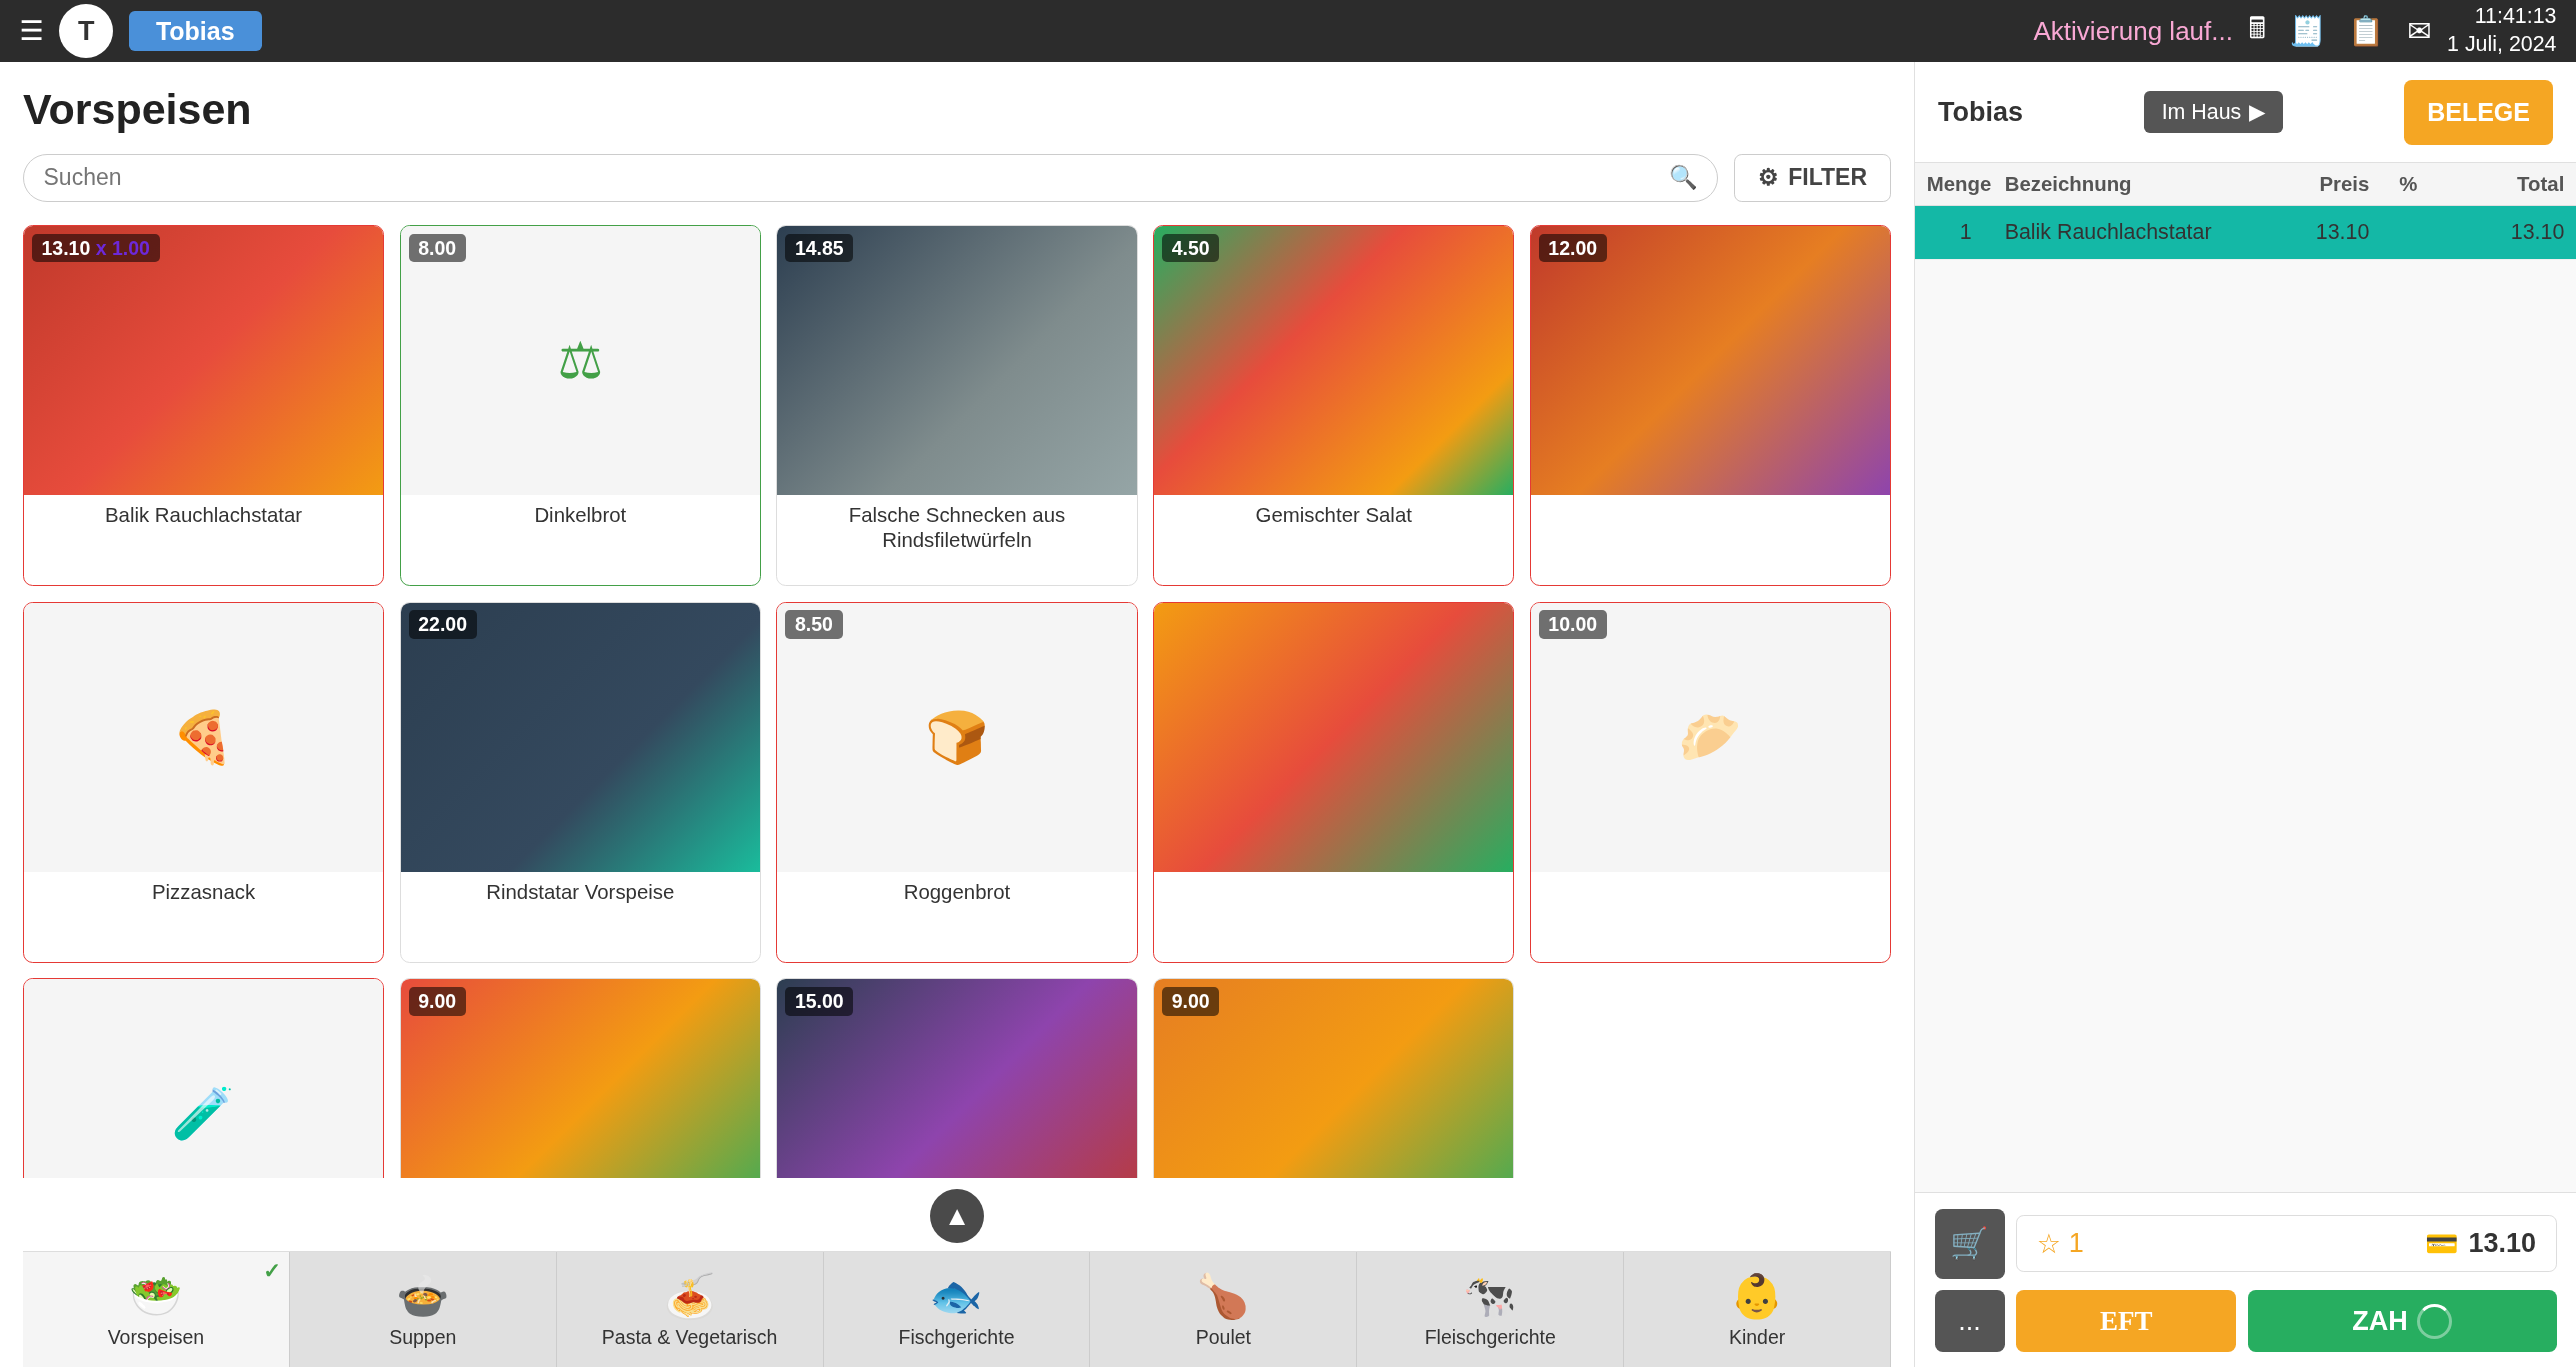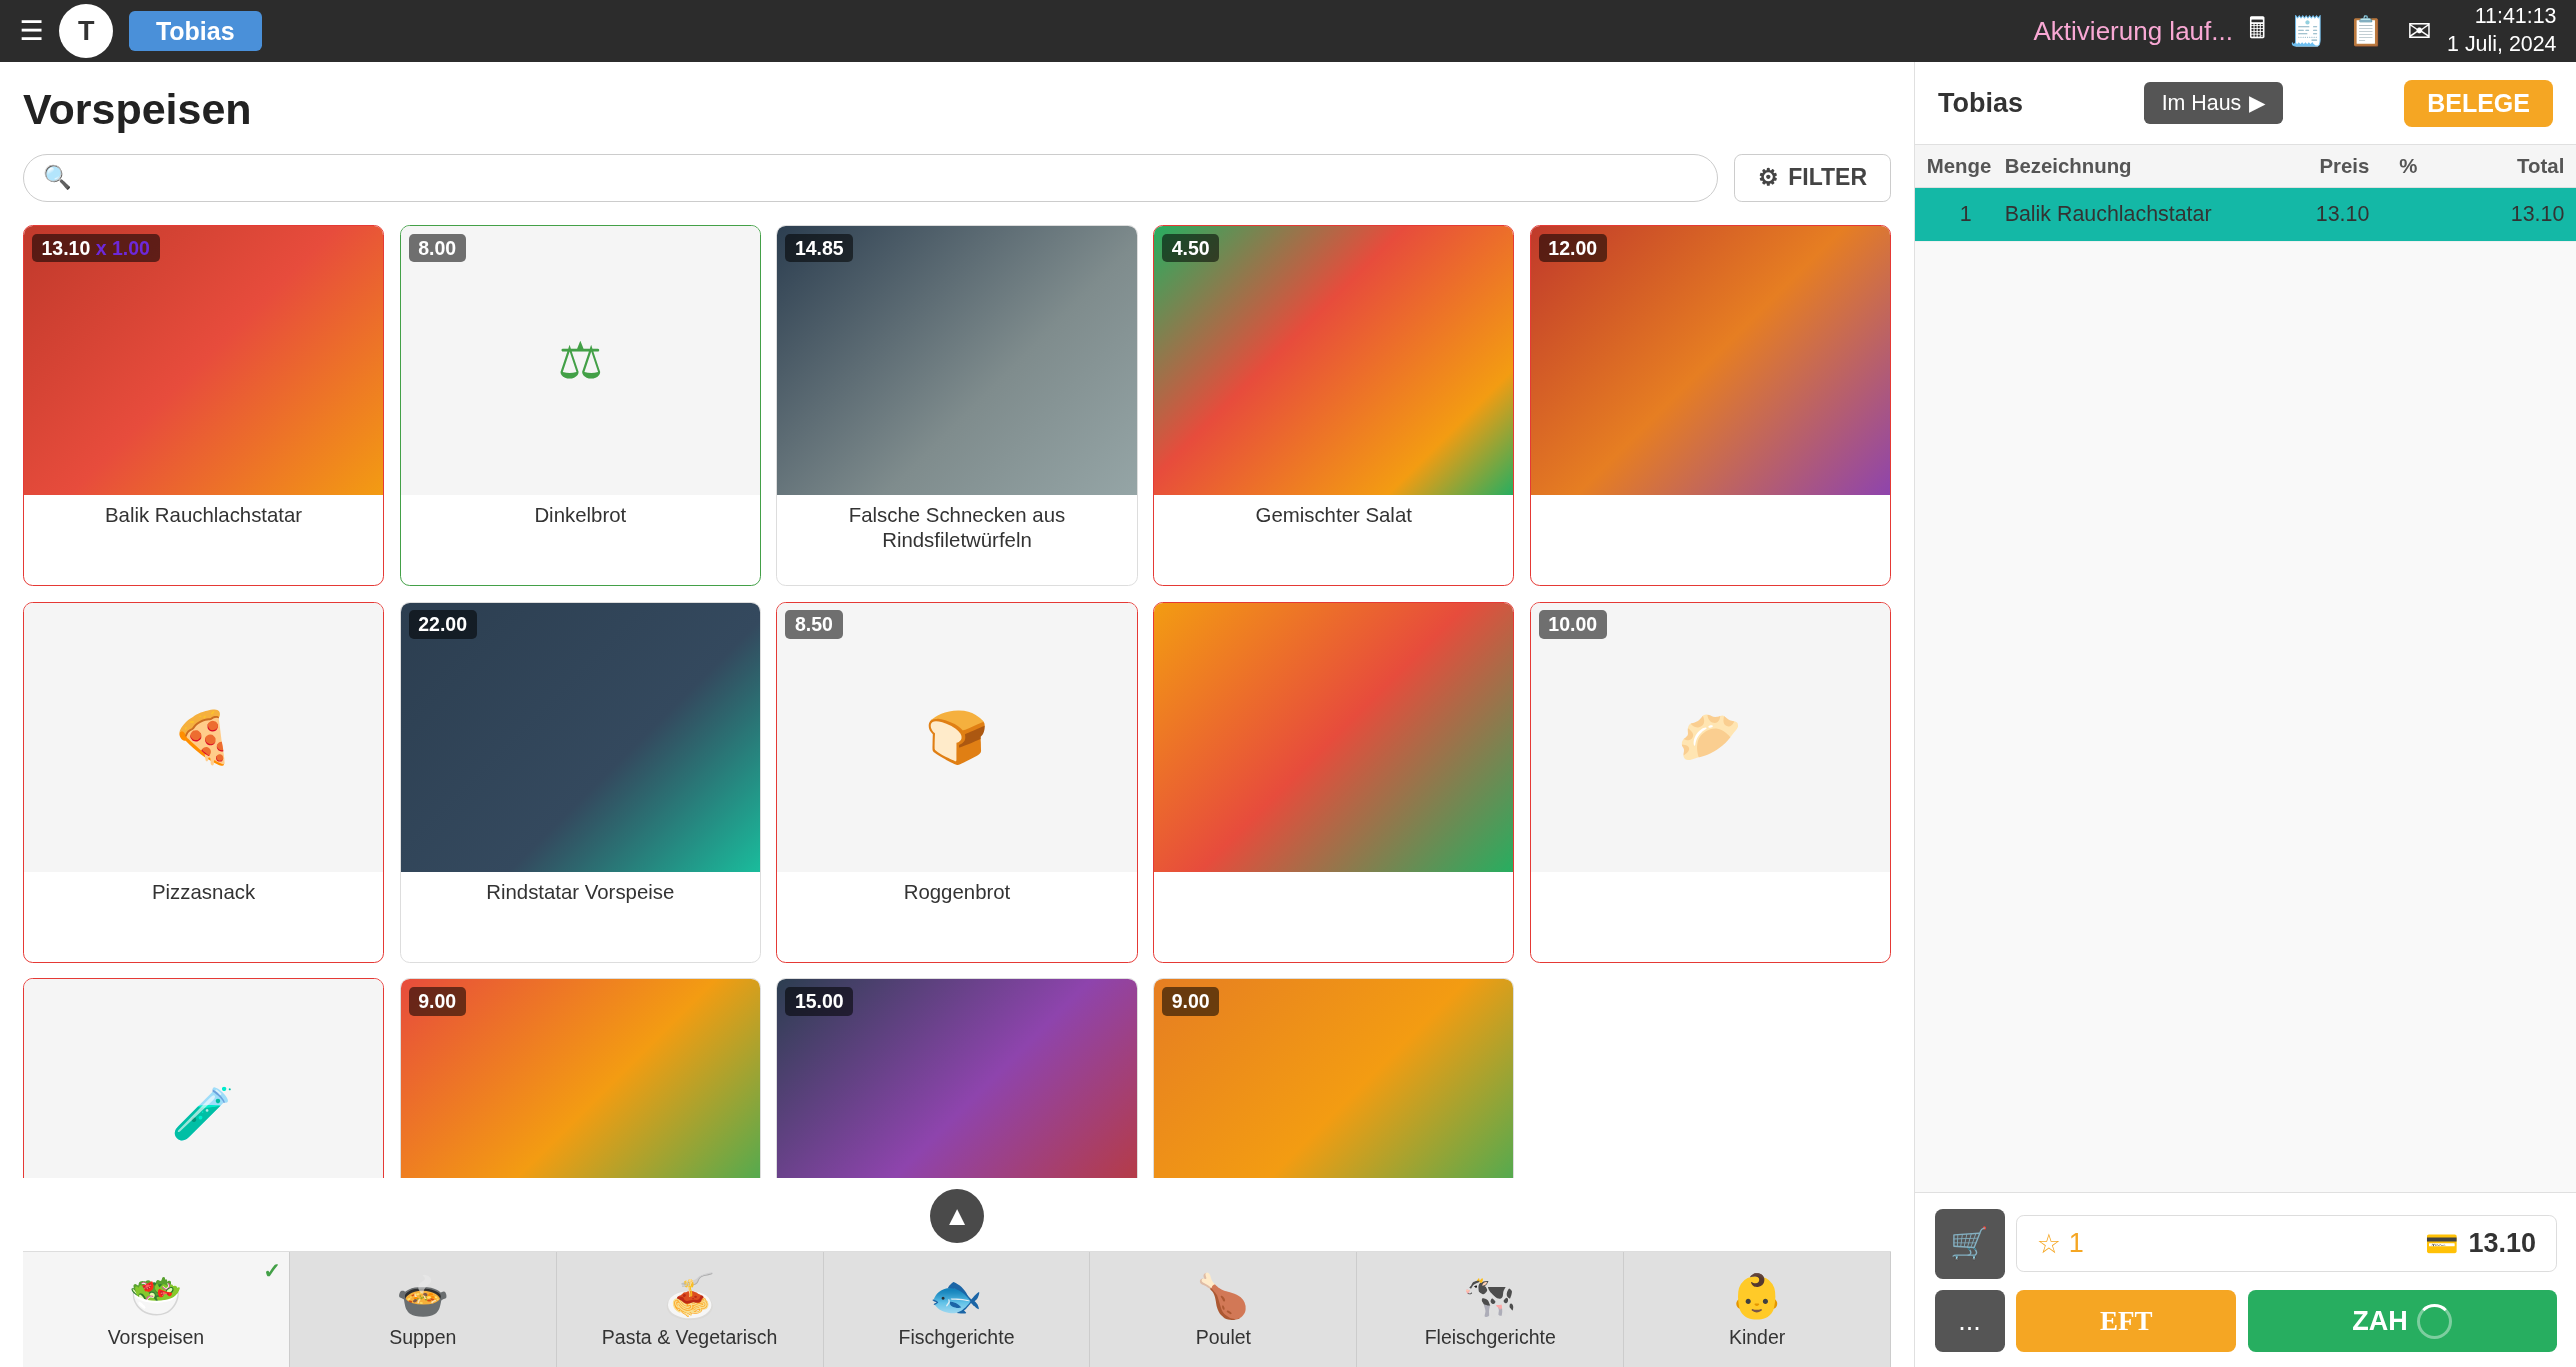--- a/index.html
+++ b/index.html
@@ -120,21 +120,21 @@
       display: flex; align-items: center; justify-content: space-between;
       padding: 17.5px 23px; border-bottom: 1.9px solid #e0e0e0; background: white;
     }
     .right-customer { font-size: 27px; font-weight: 600; color: #333; }
     .right-inhouse {
       display: flex; align-items: center; gap: 7.8px;
       background: #555; color: white; padding: 7.8px 17.5px; border-radius: 5.8px;
       font-size: 21.4px; cursor: pointer;
     }
     .right-belege {
-      background: #f5a623; color: white; padding: 9px 23px;
+      background: #f5a623; color: white; padding: 18px 23px;
       border-radius: 7.8px; font-size: 25px; font-weight: 700; cursor: pointer; border: none;
     }
 
     .order-table { width: 100%; background: #14b8a6; }
     .order-table-header {
       display: grid; grid-template-columns: 78px 1fr 117px 78px 117px;
       background: #f5f5f5; border-bottom: 1.5px solid #e0e0e0;
       padding: 9.7px 11.7px; font-size: 20.4px; color: #555; font-weight: 600;
     }
     .order-row {
@@ -211,20 +211,21 @@
   </div>
 </div>
 
 <div class="main-layout">
 
   <div class="left-panel">
     <div class="page-title">Vorspeisen</div>
 
     <div class="search-filter-row">
       <div class="search-box">
+        <input class="search-input" type="text" placeholder="Suchen" style="">
         <span>🔍</span>
       </div>
       <button class="filter-btn">
         <span>⚙</span>
         <span>FILTER</span>
       </button>
     </div>
 
     <div class="grid-area">
       <div class="food-grid" id="food-grid">

